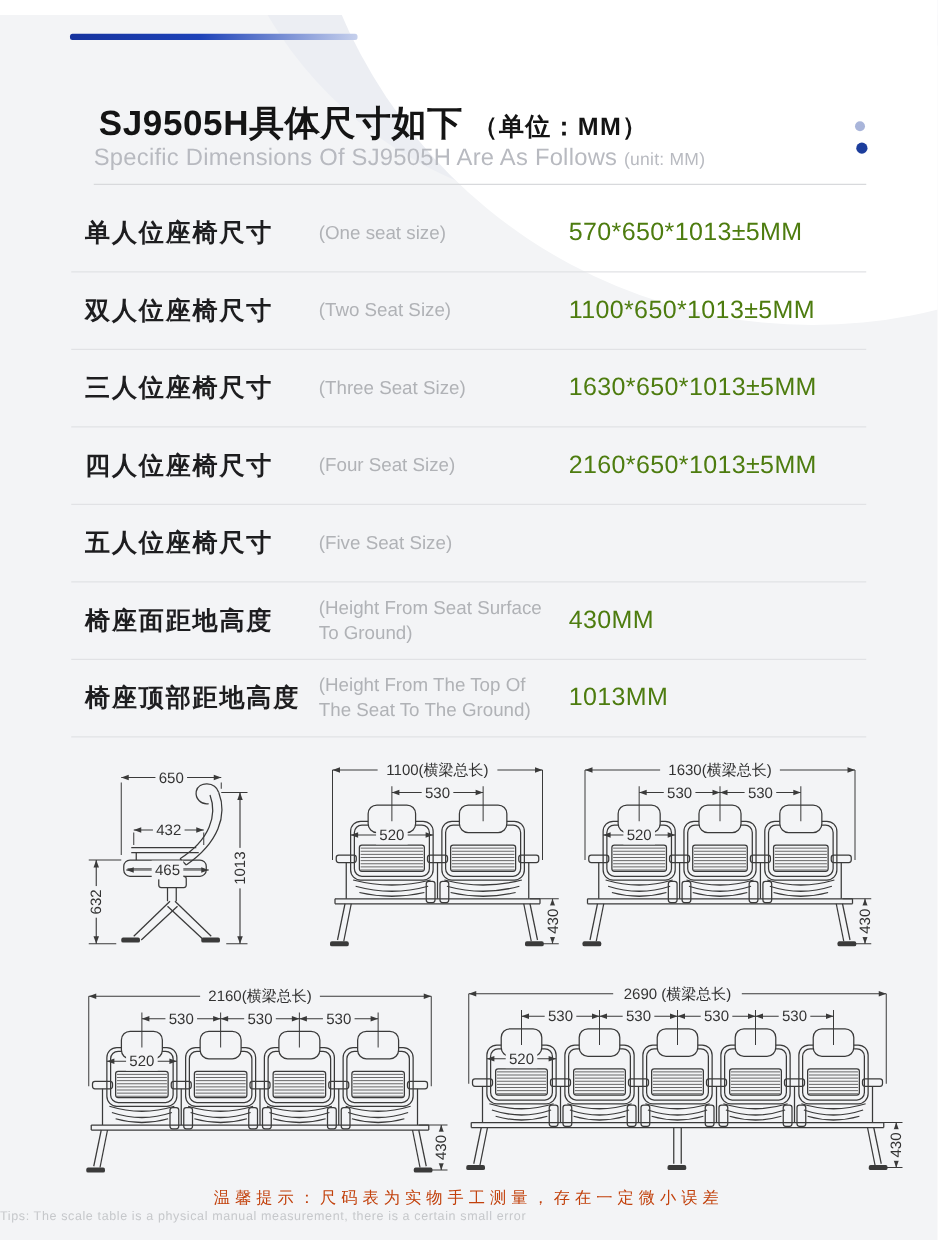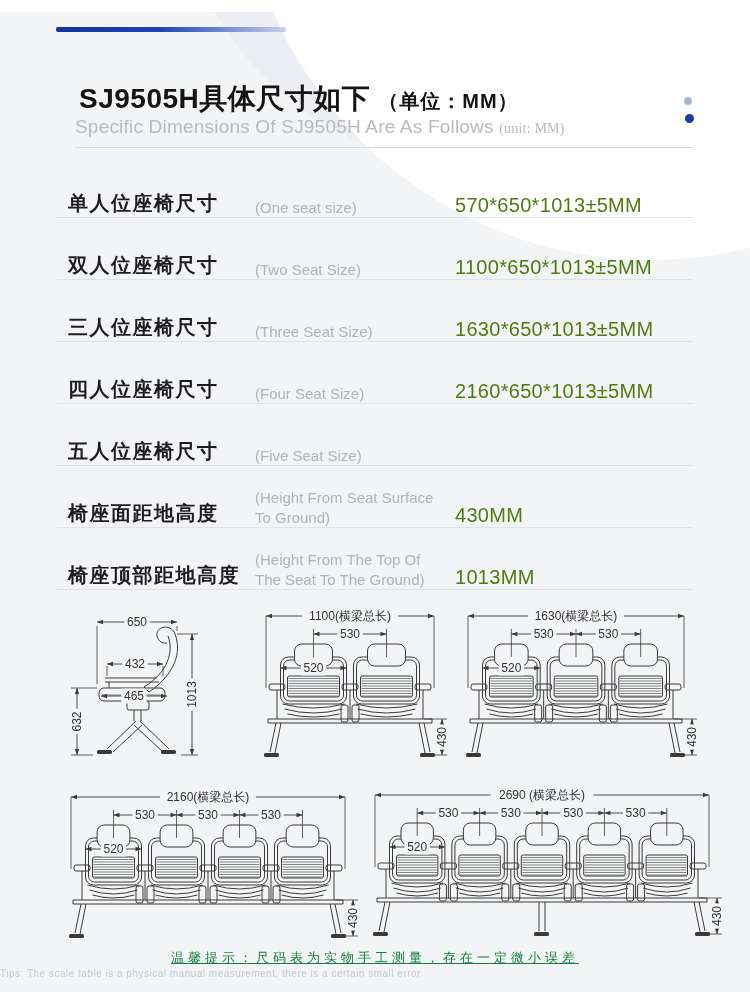--- a/index.html
+++ b/index.html
@@ -28,44 +28,44 @@
 
   .page-title{
     position:absolute;left:75px;top:76px;margin:4px;
     font-size:28px;font-weight:bold;color:#141414;letter-spacing:.5px;white-space:nowrap;
   }
   .page-title .t-unit{font-size:20px;margin-left:8px;letter-spacing:1px;}
   .page-subtitle{
     position:absolute;left:75px;top:116px;margin:0;
     font-size:19px;color:#b8bac0;letter-spacing:.2px;white-space:nowrap;
   }
-  .page-subtitle .s-unit{font-size:14px;font-family:Liberation Serif, serif;}
+  .page-subtitle .s-unit{font-size:14px;}
   .header-divider{position:absolute;left:75px;top:147px;width:618px;height:1px;background:#d8d9dc;}
 
   .spec-table{position:absolute;left:57px;top:156px;width:636px;}
   .spec-row{
-    display:flex;align-items:flex-end;min-height:62px;height:62px;
+    display:flex;align-items:center;min-height:62px;height:62px;
     border-bottom:1px solid #e1e2e5;padding-left:11px;box-sizing:border-box;
   }
   .cell-cn{width:187px;font-size:20px;font-weight:bold;color:#1d1d1f;letter-spacing:1.5px;flex:none;}
   .cell-en{width:200px;font-size:15px;color:#b0b2b6;line-height:1.3;flex:none;padding-right:6px;box-sizing:border-box;}
   .cell-val{font-size:20px;color:#4d7c0f;letter-spacing:.3px;}
 
   .drawings{position:absolute;left:0;top:600px;width:750px;height:360px;}
   .drawings svg{position:absolute;overflow:visible;}
   #d-side{left:57px;top:0;}
   #d-2{left:251px;top:4px;}
   #d-3{left:453px;top:4px;}
   #d-4{left:56px;top:185px;}
   #d-5{left:360px;top:183px;}
   svg text{font-family:"Liberation Sans","DejaVu Sans",sans-serif;}
 
   .tip-cn{
     position:absolute;left:0;top:949px;width:750px;margin:0;text-align:center;
-    font-size:13px;color:#15803d;letter-spacing:4px;text-decoration:underline;
+    font-size:13px;color:#c2410c;letter-spacing:4px;
   }
   .tip-en{
     position:absolute;left:0;top:968px;width:750px;margin:0;text-align:left;
     font-size:10px;color:#c6c8cb;letter-spacing:.5px;
   }
 </style>
 </head>
 <body>
 
 <div class="bg-circle-gray"></div>

